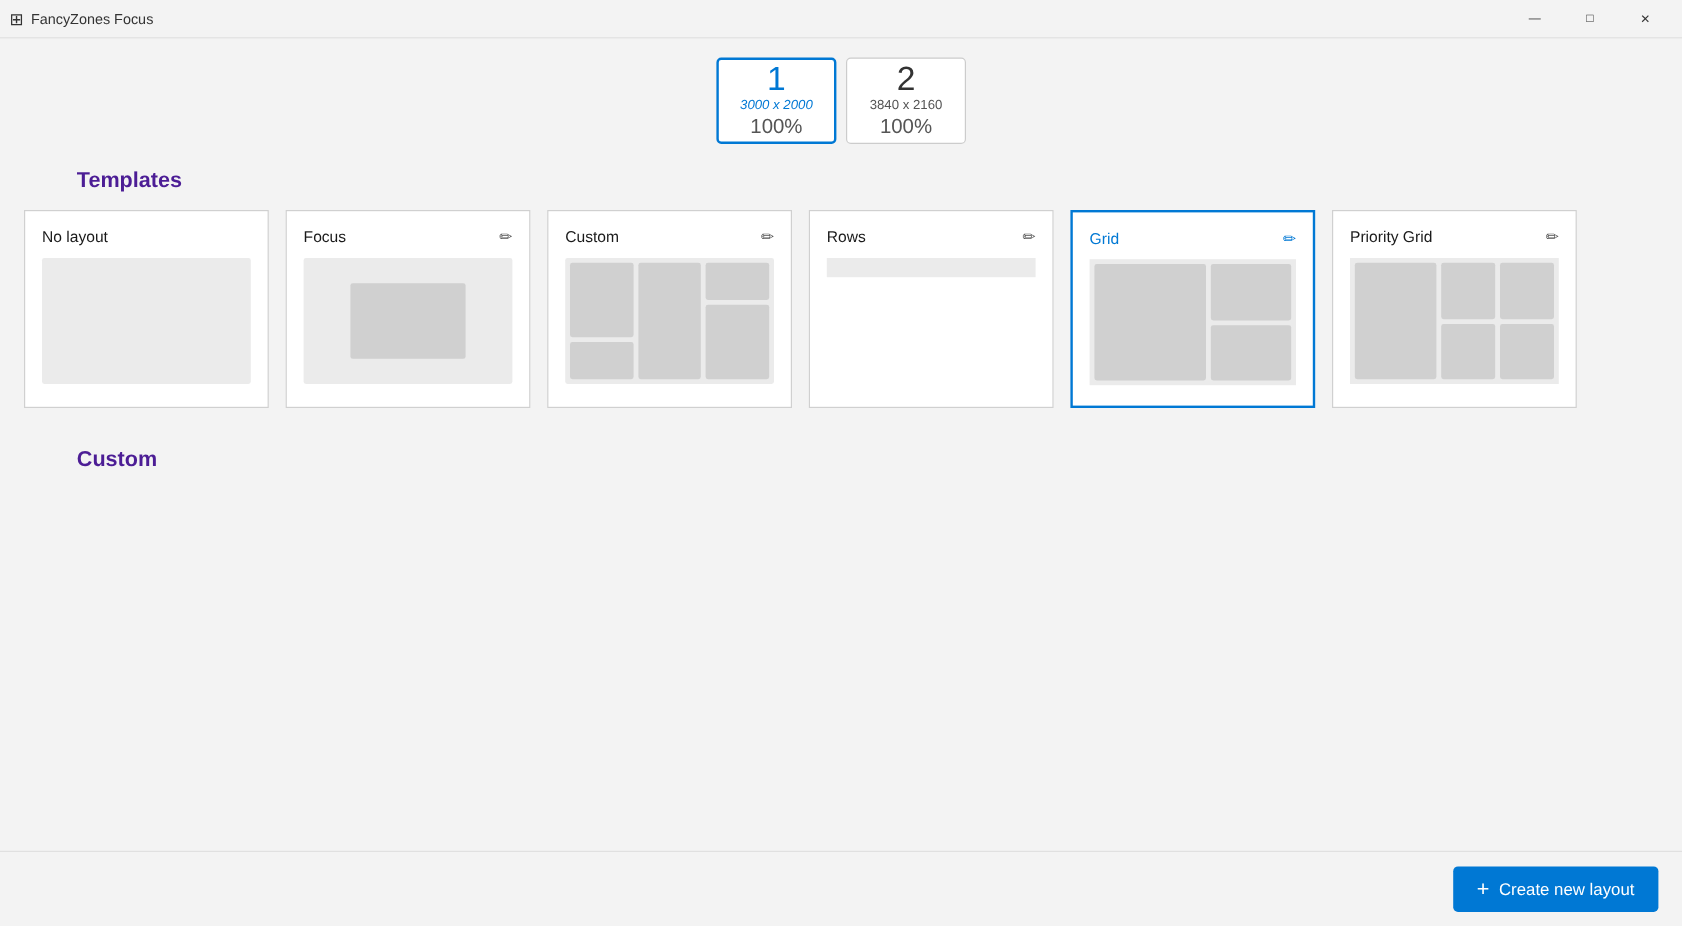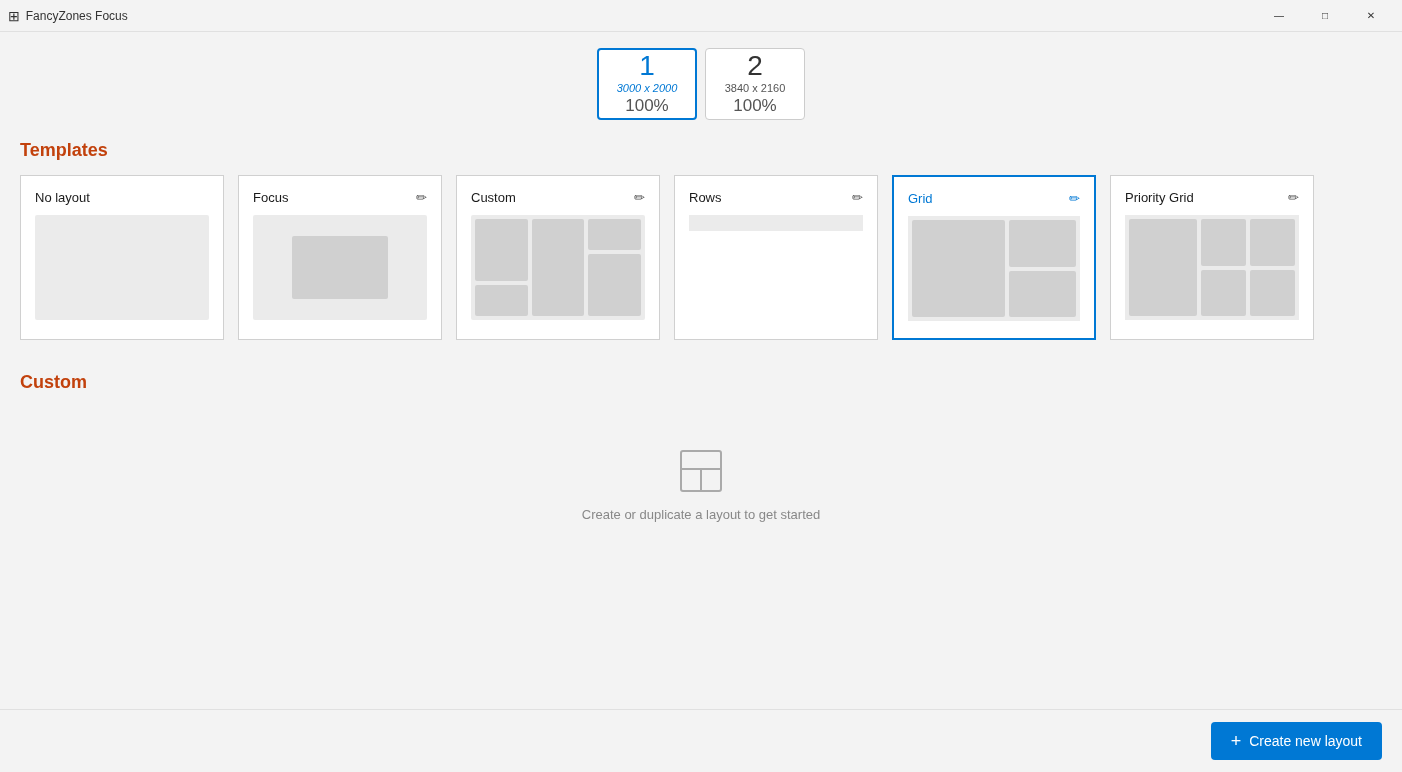--- a/index.html
+++ b/index.html
@@ -93,23 +93,24 @@
     
     .main {
       flex: 1;
       padding: 0 20px 20px;
       overflow-y: auto;
     }
 
     .section-title {
       font-size: 18px;
       font-weight: 600;
-      color: #c2410c;
+      color: #4c1d95;
       margin-bottom: 14px;
       margin-top: 8px;
+      margin-left: 44px;
     }
 
     
     .templates-row {
       display: flex;
       gap: 14px;
       margin-bottom: 32px;
     }
 
     .layout-card {
@@ -384,29 +385,20 @@
           <div class="priority-cell"></div>
           <div class="priority-cell"></div>
         </div>
       </div>
 
     </div>
   </div>
 
   <div>
     <div class="section-title">Custom</div>
-    <div class="custom-empty">
-
-      <svg class="custom-icon" viewBox="0 0 48 48" fill="none" xmlns="http://www.w3.org/2000/svg">
-        <rect x="4" y="4" width="40" height="40" rx="2" stroke="#aaa" stroke-width="2" fill="none"></rect>
-        <line x1="4" y1="22" x2="44" y2="22" stroke="#aaa" stroke-width="2"></line>
-        <line x1="24" y1="22" x2="24" y2="44" stroke="#aaa" stroke-width="2"></line>
-      </svg>
-      <span class="custom-empty-text">Create or duplicate a layout to get started</span>
-    </div>
   </div>
 
 </div>
 
 <div class="bottom-bar">
   <button class="create-btn">
     <span class="plus">+</span>
     <span>Create new layout</span>
   </button>
 </div>

